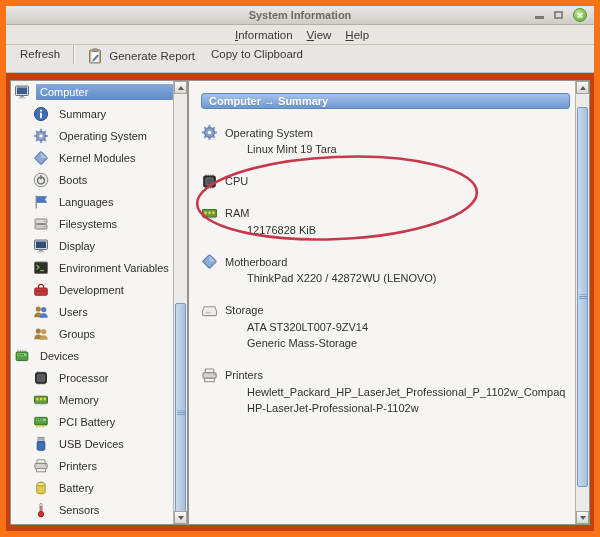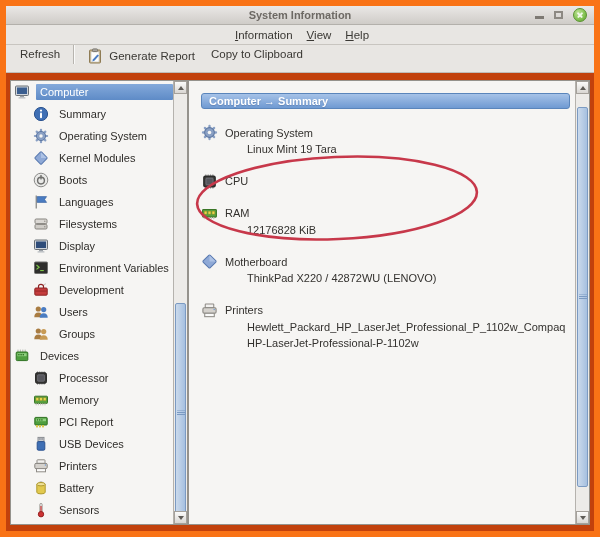--- a/index.html
+++ b/index.html
@@ -321,21 +321,21 @@
                   <rect x="6" y="5.2" width="1.4" height="1.4"></rect>
                   <rect x="8.2" y="5.2" width="1.4" height="1.4"></rect>
                 </g>
                 <g fill="#d8c84e">
                   <rect x="3" y="11" width="2" height="2.4"></rect>
                   <rect x="6" y="11" width="2" height="2.4"></rect>
                   <rect x="9" y="11" width="2" height="2.4"></rect>
                 </g>
               </svg>
             </span>
-            <span class="tlabel">PCI Report</span>
+            <span class="tlabel">PCI Battery</span>
           </div>
           <div class="trow level1">
             <span class="icon" style="width: 16px; height: 16px;">
               <svg viewBox="0 0 16 16">
                 <rect x="5" y="1.4" width="6" height="4.2" fill="#c9ccd1" stroke="#8a8d92"></rect>
                 <rect x="6.2" y="2.4" width="1.4" height="1.2" fill="#7a7d82"></rect>
                 <rect x="8.4" y="2.4" width="1.4" height="1.2" fill="#7a7d82"></rect>
                 <rect x="4.2" y="5.6" width="7.6" height="8.6" rx="1.2" fill="#3f6fb4" stroke="#2c5390"></rect>
               </svg>
             </span>
@@ -471,20 +471,35 @@
                 <span>Motherboard</span>
               </div>
               <div class="section-values">
                 <div class="val">ThinkPad X220 / 42872WU (LENOVO)</div>
               </div>
             </div>
             <div class="section">
               <div class="section-head">
                 <span class="icon" style="width: 17px; height: 17px;">
                   <svg viewBox="0 0 16 16">
+                    <path d="M3 4.4 h10 l1.6 4.2 v3.2 a1 1 0 0 1 -1 1 h-11.2 a1 1 0 0 1 -1 -1 v-3.2 Z" fill="#ededea" stroke="#98948f"></path>
+                    <rect x="4.4" y="9.2" width="4.2" height="1.7" fill="#c9c6c1"></rect>
+                  </svg>
+                </span>
+                <span>Storage</span>
+              </div>
+              <div class="section-values">
+                <div class="val">ATA ST320LT007-9ZV14</div>
+                <div class="val">Generic Mass-Storage</div>
+              </div>
+            </div>
+            <div class="section">
+              <div class="section-head">
+                <span class="icon" style="width: 17px; height: 17px;">
+                  <svg viewBox="0 0 16 16">
                     <rect x="4" y="1.8" width="8" height="3.6" rx="0.6" fill="#f2f1ef" stroke="#8f8c87"></rect>
                     <rect x="1.8" y="5.4" width="12.4" height="5.2" rx="1.2" fill="#d5d2cd" stroke="#87847f"></rect>
                     <rect x="3.5" y="10.6" width="9" height="3.2" fill="#fbfbfa" stroke="#8f8c87"></rect>
                     <circle cx="12.4" cy="7" r="0.7" fill="#6f9ad2"></circle>
                   </svg>
                 </span>
                 <span>Printers</span>
               </div>
               <div class="section-values">
                 <div class="val">Hewlett_Packard_HP_LaserJet_Professional_P_1102w_Compaq</div>

